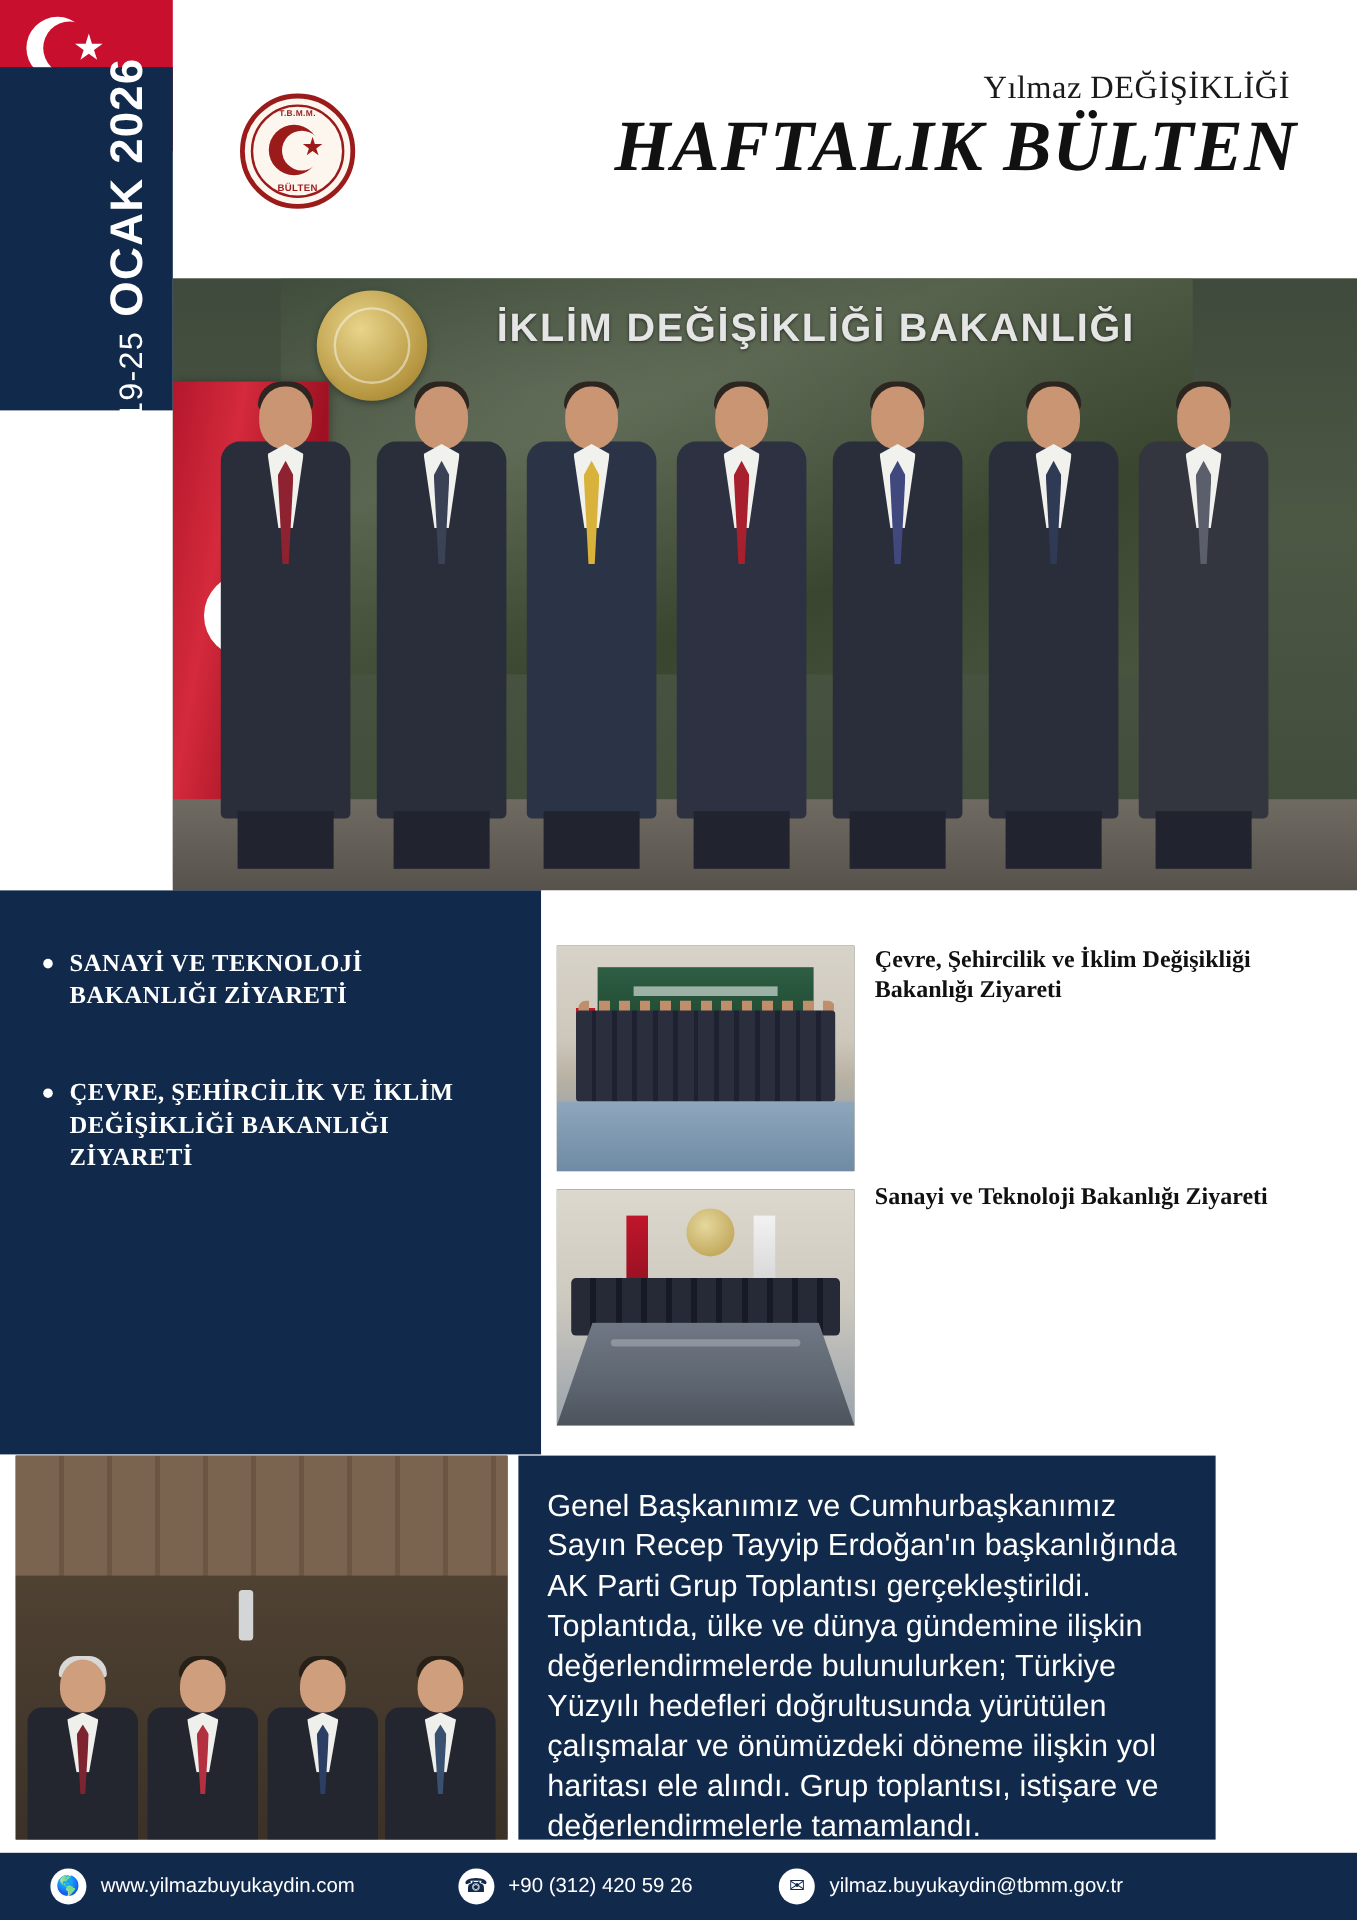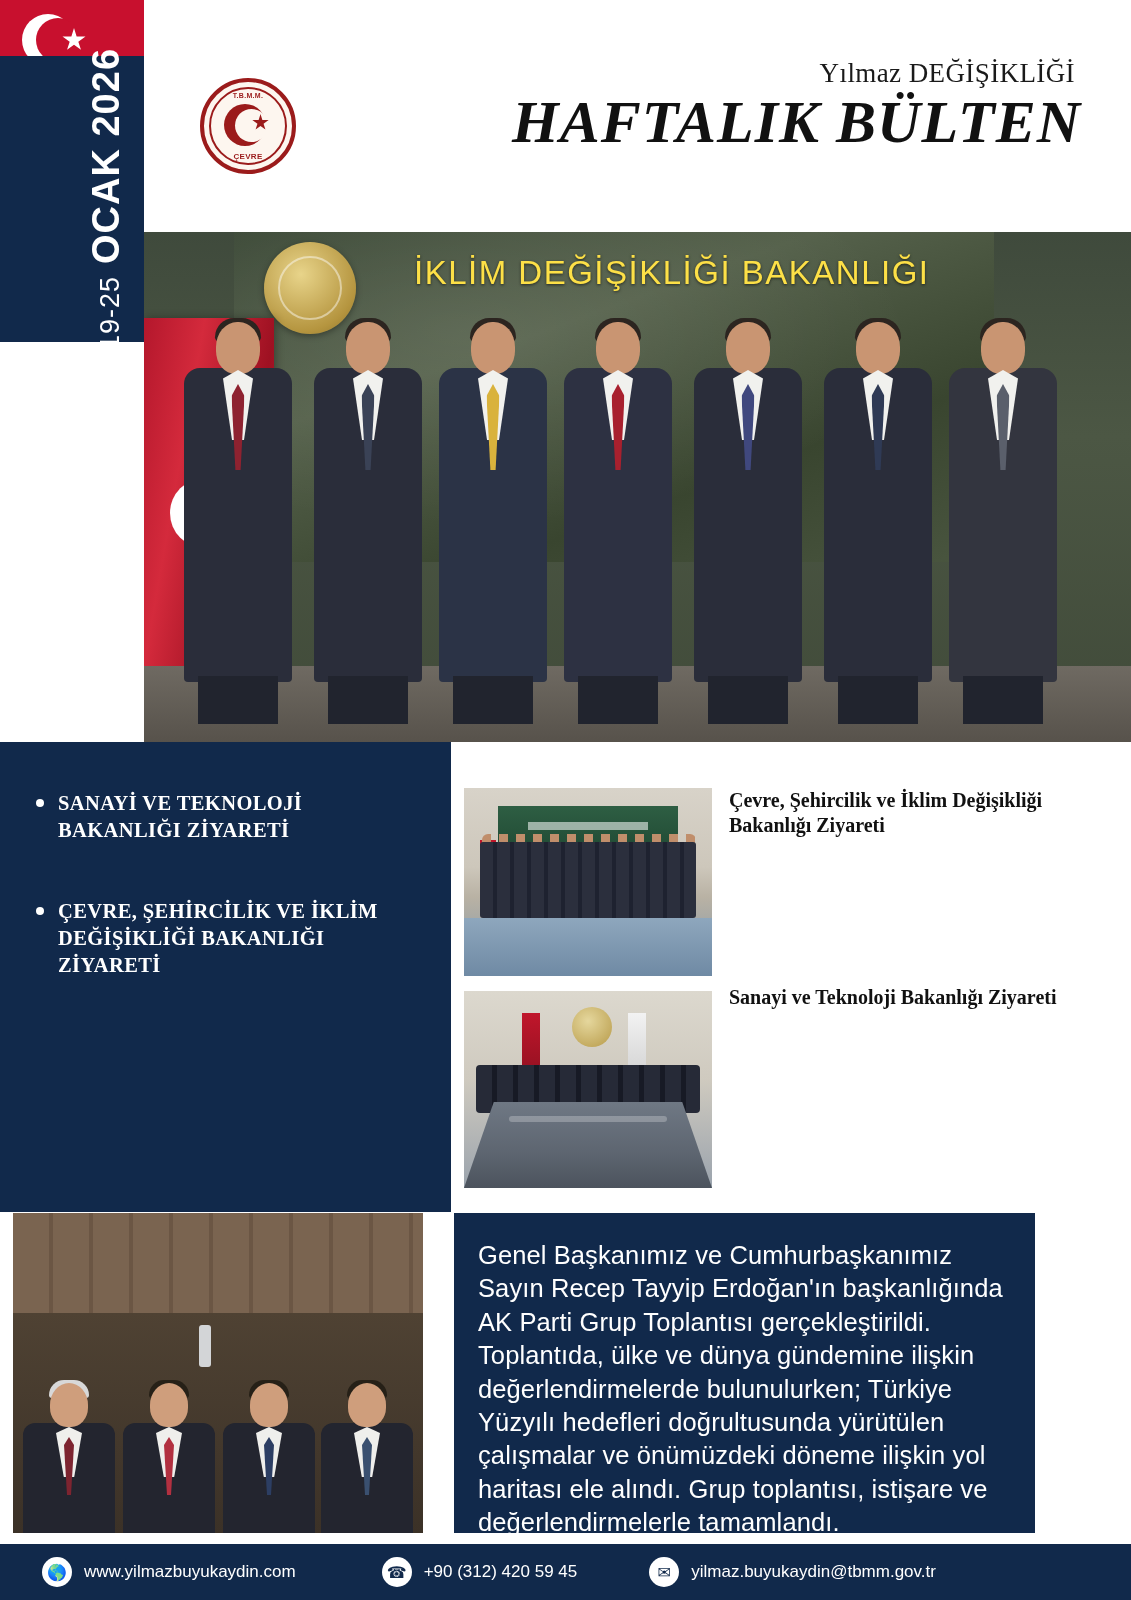--- a/index.html
+++ b/index.html
@@ -141,21 +141,21 @@
   }
   .hero-marble {
     position: absolute; left: 90px; top: 0; width: 760px; height: 330px;
     background:
       radial-gradient(ellipse at 30% 30%, rgba(255,255,255,.08), transparent 60%),
       linear-gradient(160deg, #3c4937 0%, #55614b 35%, #39452f 70%, #4a5640 100%);
   }
   .hero-banner-text {
     position: absolute; left: 270px; top: 22px;
     font-family: "Liberation Sans", sans-serif;
-    font-size: 33px; font-weight: 400; color: #fde047;
+    font-size: 33px; font-weight: 700; color: #e5e5e5;
     letter-spacing: 1.5px;
     text-shadow: 0 1px 3px rgba(0,0,0,.6);
   }
   .hero-seal {
     position: absolute; left: 120px; top: 10px; width: 92px; height: 92px;
     border-radius: 50%;
     background: radial-gradient(circle at 40% 35%, #e8d48a, #b5953f 70%, #8c7129);
     box-shadow: 0 2px 6px rgba(0,0,0,.35);
   }
   .hero-seal:after {
@@ -389,21 +389,20 @@
     background: #9b1f2c;
   }
   .bp-bottle {
     position: absolute; left: 186px; top: 112px; width: 12px; height: 42px;
     background: rgba(235,240,245,.85); border-radius: 3px;
   }
 
   .bottom-text-panel {
     position: absolute; left: 432px; top: 1213px; width: 581px; height: 320px;
     background: #11294b;
-    margin-left: 22px;
   }
   .bottom-text {
     position: absolute; left: 24px; top: 26px; right: 18px;
     color: #ffffff;
     font-family: "Liberation Sans", sans-serif;
     font-size: 25.5px; line-height: 1.31;
     letter-spacing: .1px;
   }
 
   
@@ -454,21 +453,21 @@
     </div>
   </div>
 
   <div class="emblem">
     <div class="ring"></div>
     <div class="ring2"></div>
     <div class="e-top-text">T.B.M.M.</div>
     <div class="e-crescent-outer"></div>
     <div class="e-crescent-inner"></div>
     <div class="e-star"></div>
-    <div class="e-bot-text">ÇEVRE</div>
+    <div class="e-bot-text">BÜLTEN</div>
   </div>
 
   <div class="author-name">Yılmaz DEĞİŞİKLİĞİ</div>
   <div class="bulletin-title">HAFTALIK BÜLTEN</div>
 </div>
 
 <div class="hero">
   <div class="hero-wall"></div>
   <div class="hero-marble"></div>
   <div class="hero-seal"></div>
@@ -617,19 +616,19 @@
 </div>
 
 <div class="footer-divider"></div>
 <div class="footer">
   <div class="footer-item fi-web">
     <div class="f-icon">🌎</div>
     <span>www.yilmazbuyukaydin.com</span>
   </div>
   <div class="footer-item fi-phone">
     <div class="f-icon">☎</div>
-    <span>+90 (312) 420 59 45</span>
+    <span>+90 (312) 420 59 26</span>
   </div>
   <div class="footer-item fi-mail">
     <div class="f-icon">✉</div>
     <span>yilmaz.buyukaydin@tbmm.gov.tr</span>
   </div>
 </div>
 
 </body></html>

